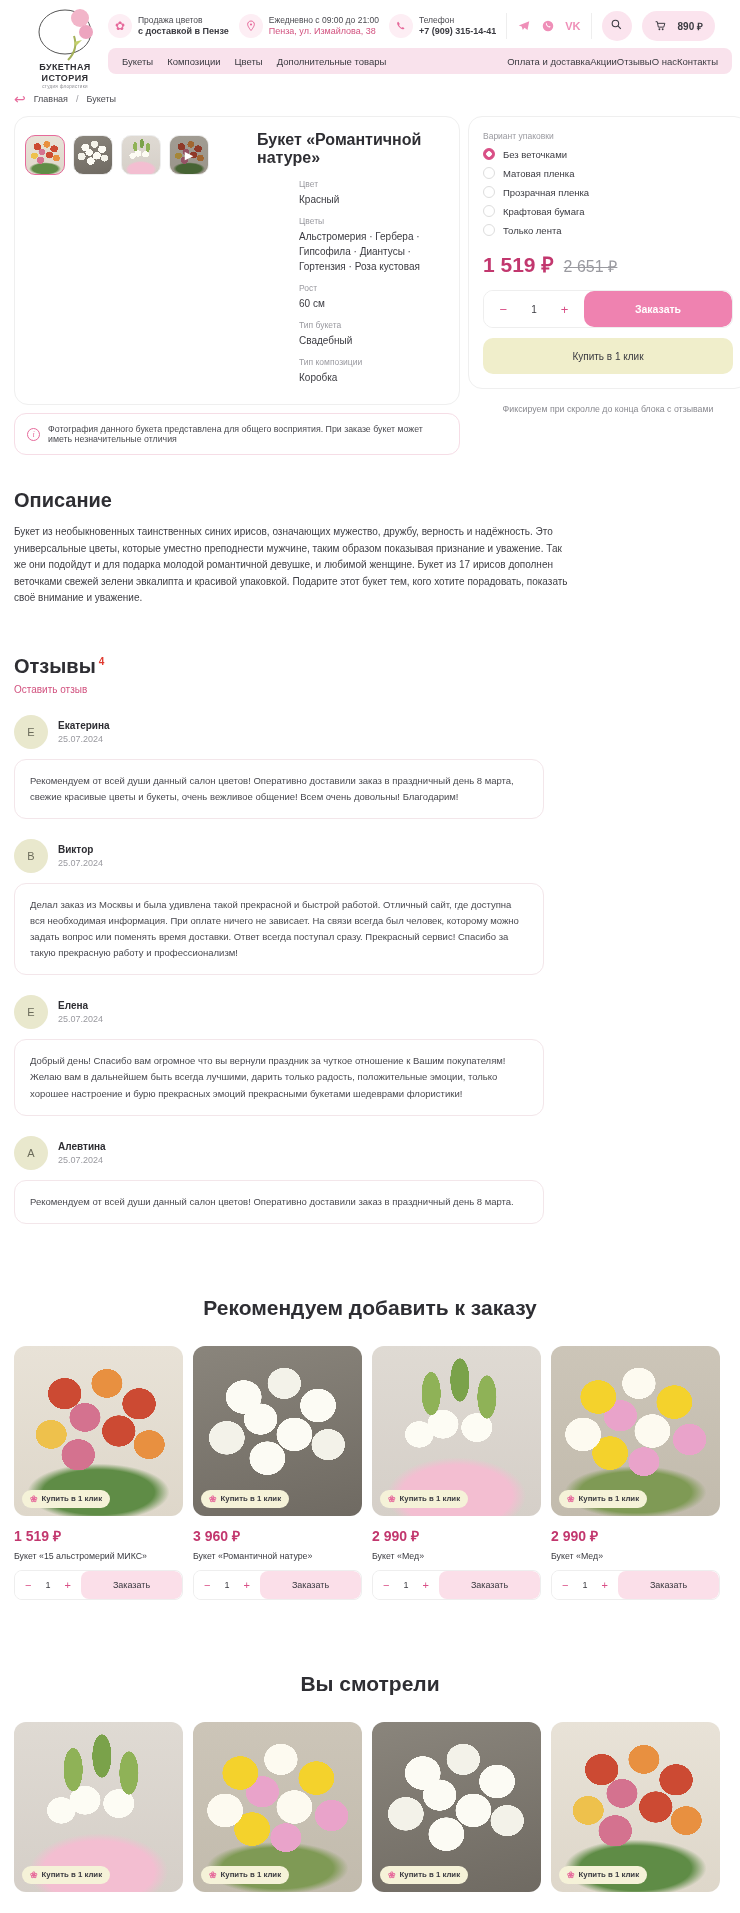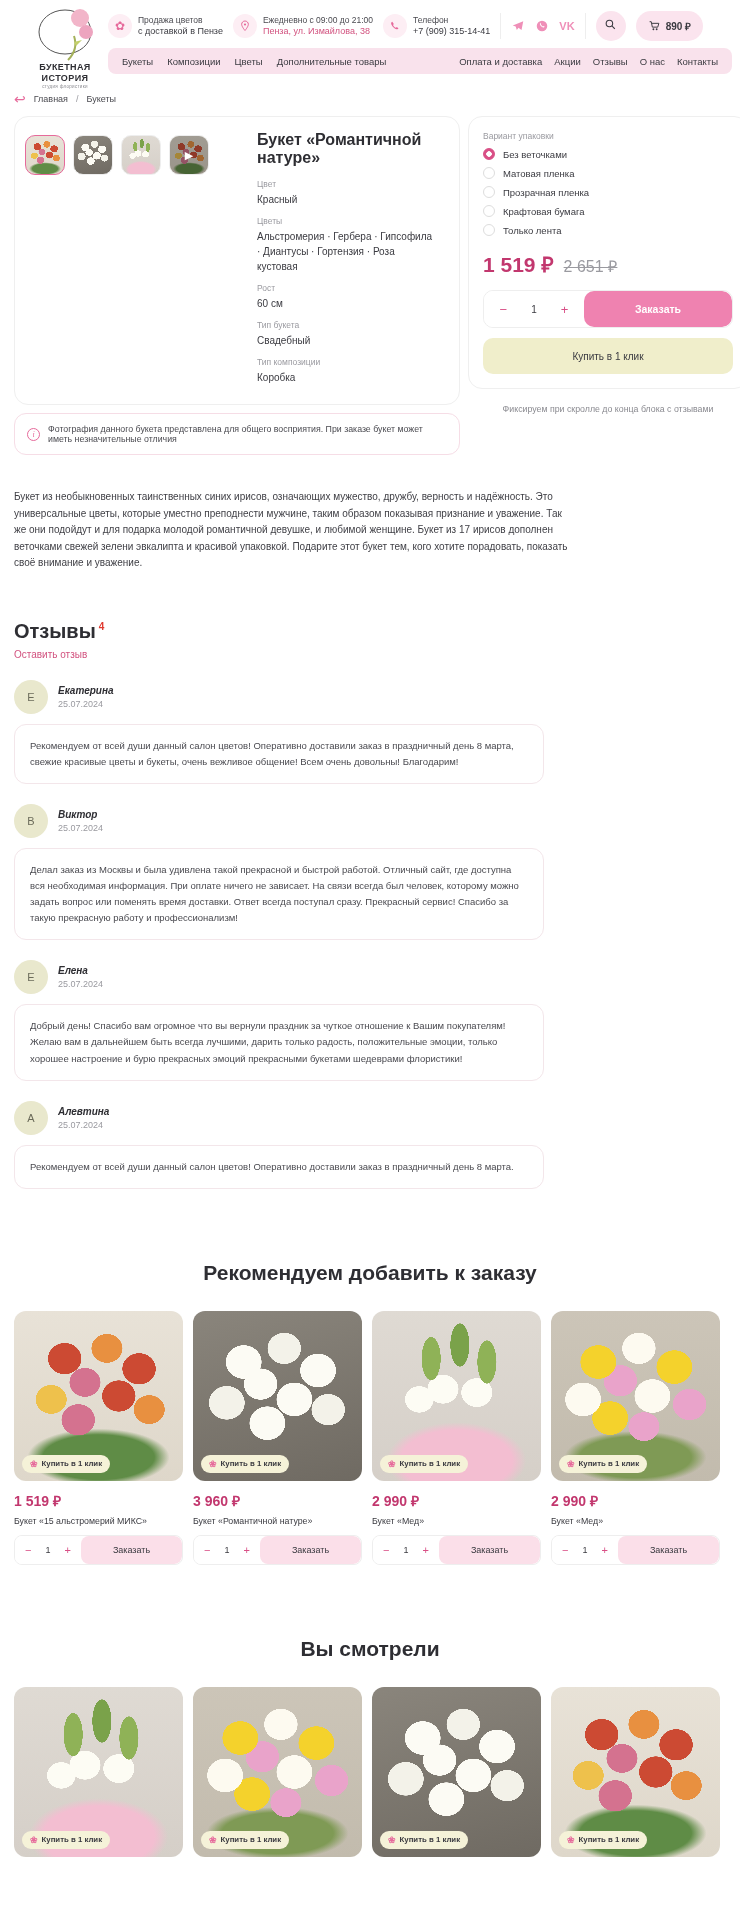--- a/index.html
+++ b/index.html
@@ -13,30 +13,30 @@
 
   
   .header { position:relative; padding:8px 8px 0 8px; }
   .header-top { display:flex; align-items:center; gap:10px; margin-left:100px; height:36px; }
   .logo { position:absolute; left:26px; top:6px; width:78px; text-align:center; }
   .logo svg { display:block; margin:0 auto; }
   .info-item { display:flex; align-items:center; gap:6px; }
   .info-ic { width:24px; height:24px; border-radius:50%; background:#fdeef4; display:flex; align-items:center; justify-content:center; color:#e66a9b; font-size:12px; flex:0 0 auto; }
   .info-txt { line-height:1.25; font-size:8.5px; }
   .info-txt .l1 { color:#4a4a50; }
-  .info-txt .l2 { font-weight:normal; color:#3a3a40; font-size:9px; }
+  .info-txt .l2 { font-weight:bold; color:#3a3a40; font-size:9px; }
   .info-txt .l2.pink { color:#d2527f; font-weight:normal; }
   .vline { width:1px; height:26px; background:#eee; }
   .socials { display:flex; align-items:center; gap:10px; }
   .soc { color:#ef8fb8; font-weight:bold; font-size:11px; display:flex; align-items:center; }
   .search-btn { width:30px; height:30px; border-radius:50%; background:#fbe4ee; border:none; display:flex; align-items:center; justify-content:center; cursor:pointer; }
-  .cart-btn { height:30px; border-radius:16px; background:#fbe4ee; border:none; display:flex; align-items:center; gap:5px; padding:0 12px; font-size:10px; font-weight:bold; color:#3a3a40; cursor:pointer; }
+  .cart-btn { height:30px; border-radius:16px; background:#fbe4ee; border:none; display:flex; align-items:center; gap:11px; padding:0 12px; font-size:10px; font-weight:bold; color:#3a3a40; cursor:pointer; }
   .navbar { margin-left:100px; margin-top:4px; background:#f9e2ec; border-radius:8px; height:26px; display:flex; align-items:center; padding:0 14px; gap:14px; }
   .nav-l { display:flex; gap:14px; }
-  .nav-r { display:flex; gap:12px; margin-left:auto; }
+  .nav-r { display:flex; gap:0; margin-left:auto; }
   .nav-item { font-size:9.5px; color:#3a3a40; cursor:pointer; white-space:nowrap; }
 
   
   .breadcrumb { display:flex; align-items:center; gap:8px; margin:18px 14px 10px; font-size:9px; color:#4a4a50; }
   .bc-back { color:#e66a9b; font-size:14px; line-height:1; cursor:pointer; }
   .bc-sep { color:#9a9aa0; }
 
   
   .product-row { display:flex; gap:8px; align-items:flex-start; }
   .card { background:#fff; border:1px solid #efefef; border-radius:14px; }
@@ -45,21 +45,21 @@
   .ph { border-radius:10px; position:relative; overflow:hidden; }
   .main-img { width:216px; height:192px; }
   .badge { position:absolute; top:8px; left:8px; background:#e7344f; color:#fff; font-size:8.5px; padding:4px 9px; border-radius:11px; }
   .photo-note { position:absolute; bottom:8px; left:10px; right:10px; background:#f5f2d8; border-radius:12px; padding:5px 8px; display:flex; align-items:center; justify-content:center; gap:5px; font-size:8.3px; color:#3a3a40; }
   .thumbs { display:flex; gap:8px; margin-top:8px; }
   .thumb { width:40px; height:40px; border-radius:10px; position:relative; overflow:hidden; border:1px solid #eee; cursor:pointer; }
   .thumb.sel { border:1.5px solid #e66a9b; }
   .playdot { position:absolute; inset:0; display:flex; align-items:center; justify-content:center; background:rgba(30,25,20,.35); color:#fff; font-size:11px; }
   .p-details { flex:1; padding-top:4px; }
   .p-title { font-size:16px; font-weight:bold; color:#2e2e33; margin-bottom:12px; }
-  .attr { margin-bottom:9px; }
+  .attr { margin-bottom:9px;margin-left:42px; }
   .attr .lab { color:#9a9aa0; font-size:8.5px; margin-bottom:3px; }
   .attr .val { color:#3a3a40; font-size:10px; line-height:1.5; max-width:180px; }
 
   .p-side { width:280px; flex:0 0 auto; padding:14px; }
   .opt-lab { color:#9a9aa0; font-size:8.5px; margin-bottom:7px; }
   .radio-row { display:flex; align-items:center; gap:8px; margin-bottom:7px; cursor:pointer; }
   .radio { width:12px; height:12px; border-radius:50%; border:1px solid #ddd; background:#fff; flex:0 0 auto; }
   .radio.sel { border:1px solid #d94f86; background:radial-gradient(circle at center, #fff 0 2.5px, #d94f86 3px); }
   .radio-row span.rl { font-size:9.5px; }
   .opt-group { margin-bottom:12px; }
@@ -83,21 +83,21 @@
   .desc p { margin-top:12px; font-size:10px; line-height:1.65; color:#3f3f45; max-width:560px; }
 
   
   .reviews { margin-top:48px; }
   .rev-head { display:flex; align-items:flex-start; justify-content:space-between;flex-direction:column; }
   .rev-count { color:#e0392f; font-size:10px; vertical-align:super; margin-left:3px; }
   .leave-link { color:#d2527f; font-size:10px; margin-top:6px; cursor:pointer; }
   .review { margin-top:20px; }
   .rev-meta { display:flex; gap:10px; align-items:center; margin-bottom:10px; }
   .avatar { width:34px; height:34px; border-radius:50%; background:#e9e8cd; color:#6b6b5a; display:flex; align-items:center; justify-content:center; font-size:11px; }
-  .rev-name { font-weight:bold; font-size:10px; color:#2e2e33;font-style:italic; }
+  .rev-name { font-weight:bold; font-size:10px; color:#2e2e33; }
   .rev-date { color:#9a9aa0; font-size:9px; margin-top:3px; }
   .rev-body { border:1px solid #f3e6ea; border-radius:12px; padding:13px 15px; font-size:9.5px; line-height:1.7; color:#4a4a50; max-width:530px; }
 
   
   .section-title { text-align:center; font-size:21px; font-weight:bold; color:#2e2e33; margin-top:72px; }
   .cards { display:flex; gap:10px; margin-top:26px; }
   .pcard { width:169px; }
   .pimg { width:169px; height:170px; border-radius:12px; position:relative; overflow:hidden; cursor:pointer; }
   .oneclick-pill { position:absolute; left:8px; bottom:8px; background:#f5f2d8; border-radius:12px; padding:4px 8px; display:flex; align-items:center; gap:4px; font-size:7.8px; font-weight:bold; color:#3a3a40; cursor:pointer; }
   .oneclick-pill .fl { color:#e66a9b; font-size:9px; }
@@ -348,20 +348,21 @@
           </div>
           <button class="order-main">Заказать</button>
         </div>
         <button class="oneclick-main">Купить в 1 клик</button>
       </div>
       <div class="sticky-note">Фиксируем при скролле до конца блока с отзывами</div>
     </div>
   </div>
 
   <section class="desc">
+    <h2 class="h2">Описание</h2>
     <p>Букет из необыкновенных таинственных синих ирисов, означающих мужество, дружбу, верность и надёжность. Это универсальные цветы, которые уместно преподнести мужчине, таким образом показывая признание и уважение. Так же они подойдут и для подарка молодой романтичной девушке, и любимой женщине. Букет из 17 ирисов дополнен веточками свежей зелени эвкалипта и красивой упаковкой. Подарите этот букет тем, кого хотите порадовать, показать своё внимание и уважение.</p>
   </section>
 
   <section class="reviews">
     <div class="rev-head">
       <h2 class="h2"><span>Отзывы</span><sup class="rev-count">4</sup></h2>
       <span class="leave-link">Оставить отзыв</span>
     </div>
 
     <div class="review">

